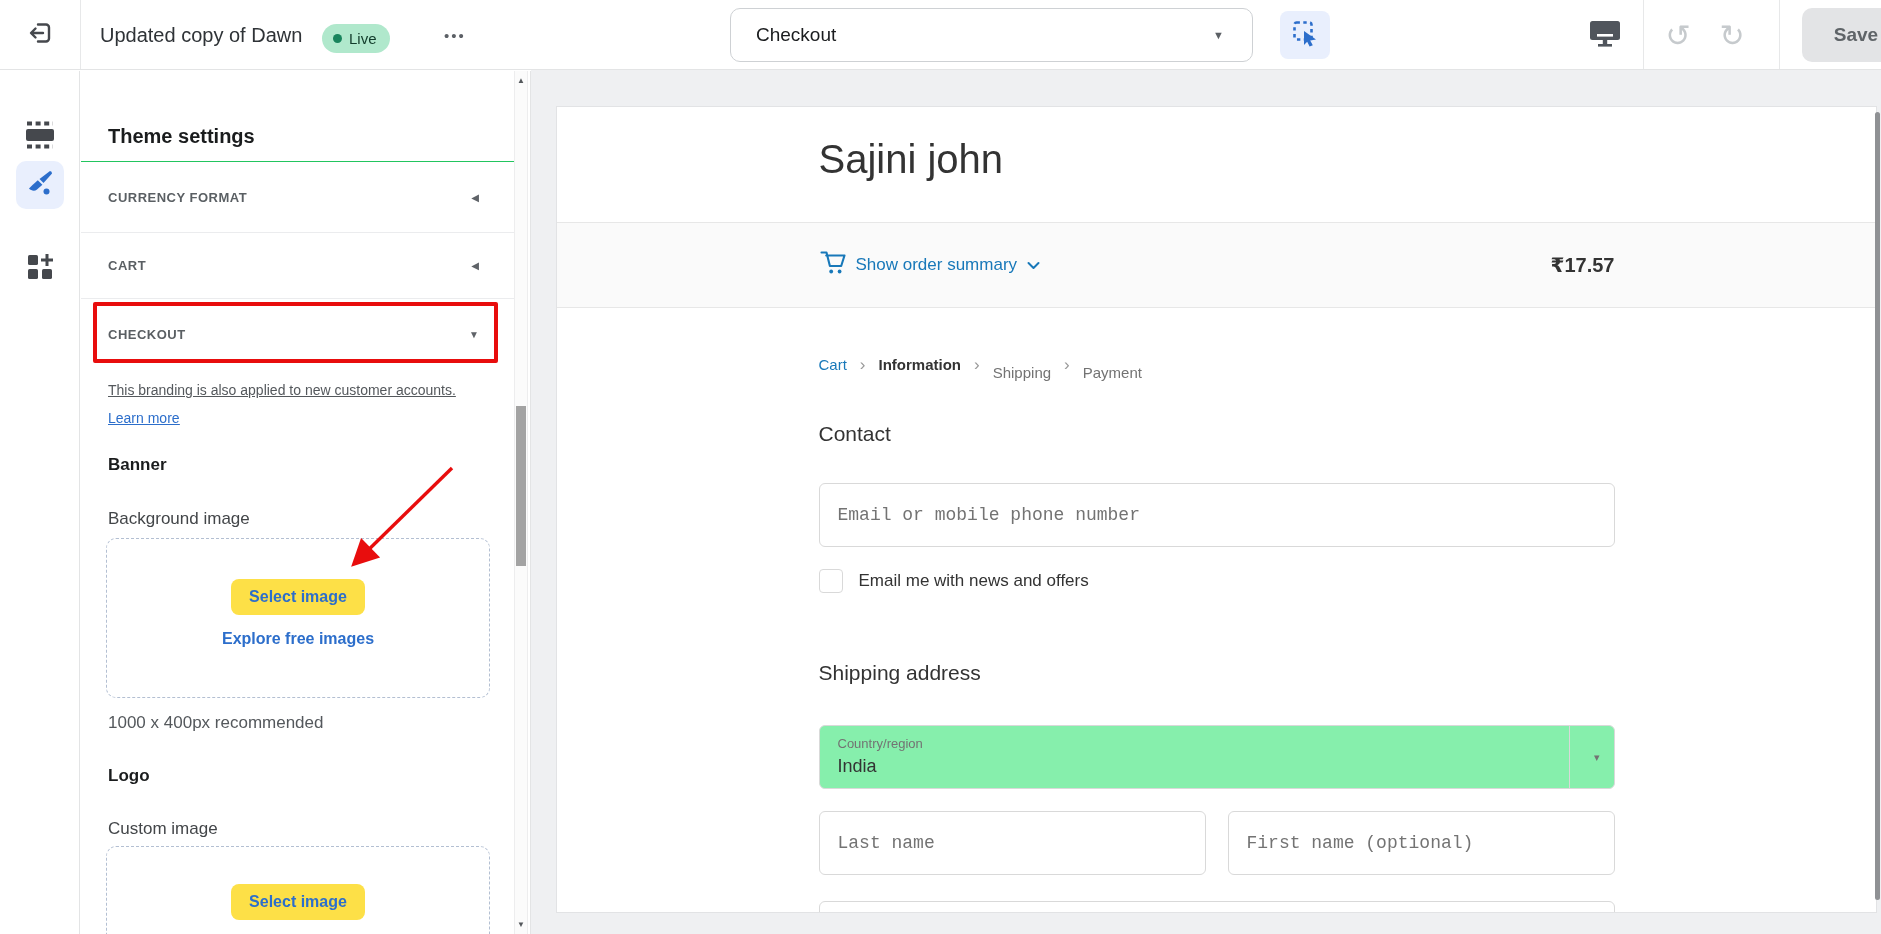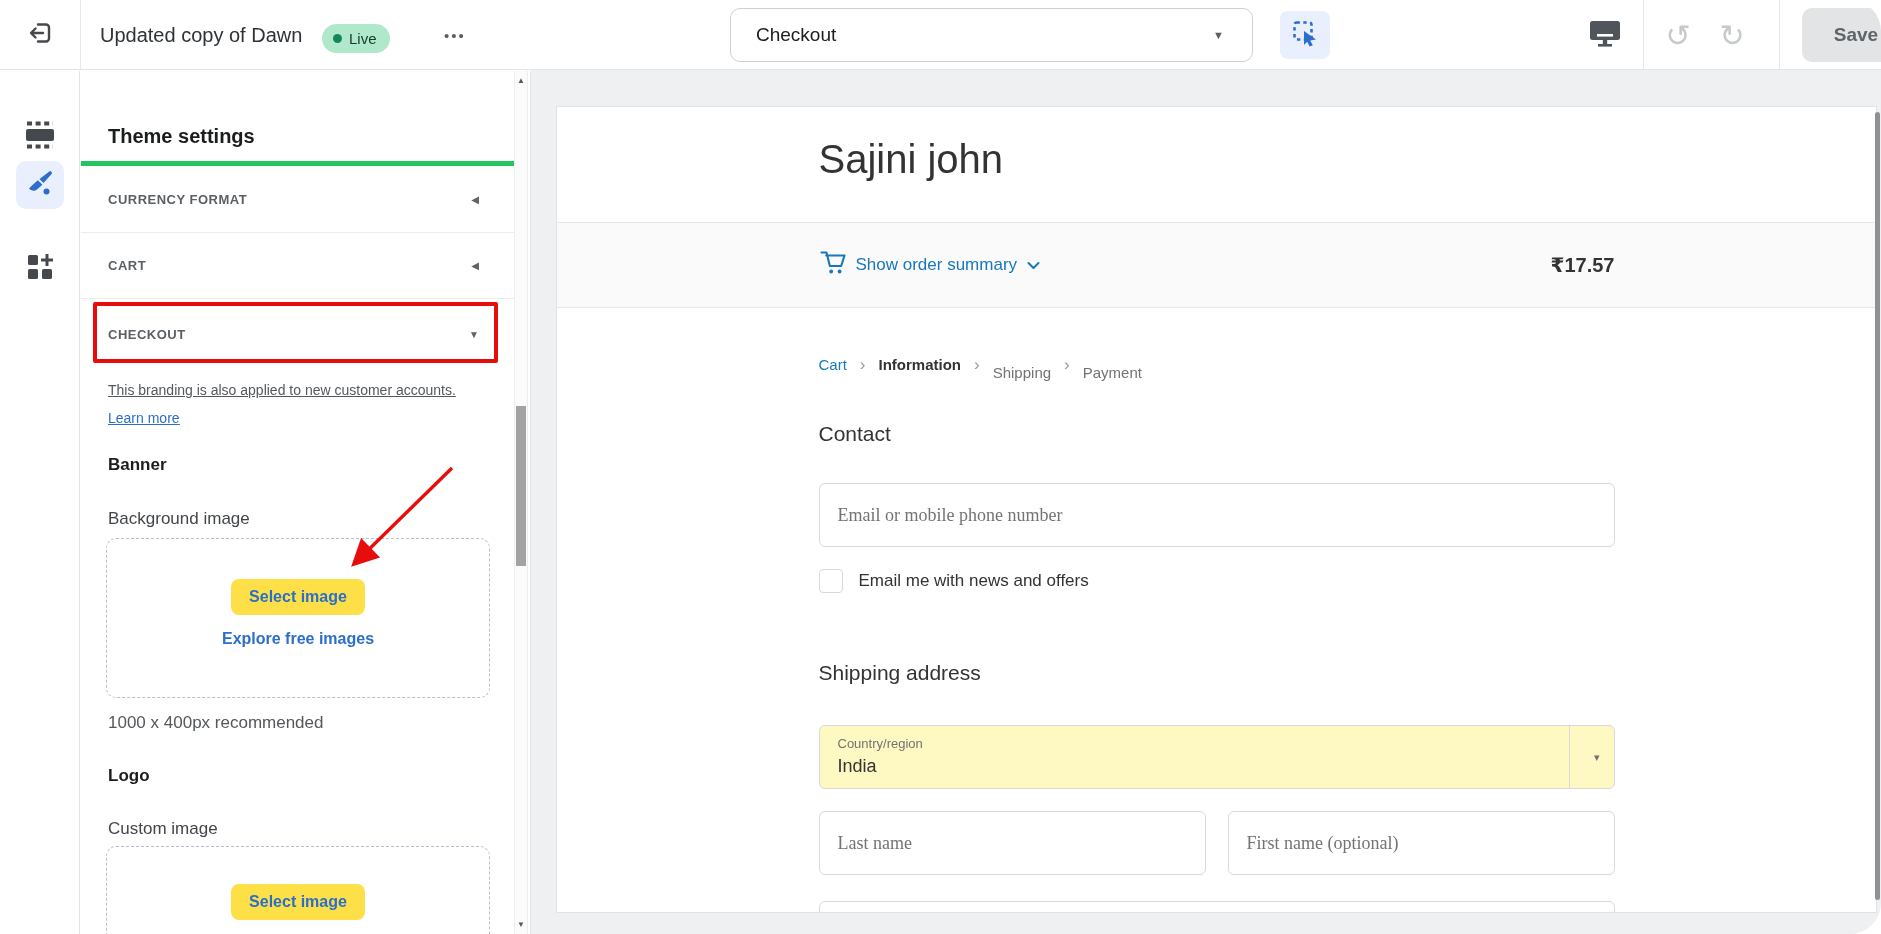--- a/index.html
+++ b/index.html
@@ -1,18 +1,18 @@
 <!DOCTYPE html>
 <html style="--accent-blue: #2c6ecb; --preview-link: #1878b9; --annotation-red: #e80d0d; --live-badge-bg: #b0e8cc; --live-badge-dot: #18845c; --icon-dark: #45484d; --canvas-bg: #eff0f2;"><head>
 <meta charset="utf-8">
 <style>
   * { box-sizing: border-box; margin: 0; padding: 0; }
   html,body { background:#fff; }
   body { font-family:"Liberation Sans","DejaVu Sans",sans-serif; }
-  .app { position:relative; width:1881px; height:934px; background:#fff; overflow:hidden;border-radius:31px; }
+  .app { position:relative; width:1881px; height:934px; background:#fff; overflow:hidden; }
 
   
   .topbar { position:absolute; top:0; left:0; width:1881px; height:70px; background:#fff;
             border-bottom:1px solid #e3e4e5; z-index:20; }
   .tb-abs { position:absolute; top:0; height:70px; display:flex; align-items:center; }
   .tb-exit { left:14px; width:52px; justify-content:center; cursor:pointer; }
   .tb-vdiv { position:absolute; top:0; bottom:0; width:1px; background:#e7e8e9; }
   .tb-title { left:100px; font-size:20px; color:#2f3337; }
   .live-pill { position:absolute; left:322px; top:24px; height:29px; display:flex; align-items:center;
                gap:7px; padding:0 13px 0 11px; background:var(--live-badge-bg,#b0e8cc); border-radius:15px; }
@@ -43,21 +43,21 @@
   .rail-apps { top:178px; width:48px; height:40px; }
 
   
   .panel { position:absolute; left:81px; top:71px; width:450px; bottom:0; background:#fff;
            border-right:1px solid #e3e4e5; overflow:hidden; z-index:10; }
   .panel-title { position:absolute; top:54px; left:27px; font-size:20px; font-weight:700; color:#1a1c1d; }
   .sec-row { position:absolute; left:0; width:436px; display:flex; align-items:center;
              justify-content:space-between; padding:0 38px 0 27px; cursor:pointer; background:#fff; }
   .sec-row .sec-label { font-size:13px; font-weight:600; letter-spacing:.5px; color:#5a5f63; }
   .sec-arrow { font-size:10px; color:#5f6368; }
-  .row-cf { top:90px; height:72px; border-top:5px solid #22c55e; border-bottom:1px solid #ebecee; }
+  .row-cf { top:90px; height:72px; border-top:1px solid #22c55e; border-bottom:1px solid #ebecee; }
   .row-cart { top:162px; height:66px; border-bottom:1px solid #ebecee; }
   .row-checkout { top:228px; height:70px; }
   .panel-note { position:absolute; top:305px; left:27px; width:350px; font-size:14px;
                 line-height:28px; color:#54585c;text-decoration:underline; }
   .learn-link { color:var(--accent-blue,#2c6ecb); text-decoration:underline; cursor:pointer; }
   .p-heading { position:absolute; left:27px; font-size:17px; font-weight:700; color:#1a1c1d; }
   .p-label { position:absolute; left:27px; font-size:17px; color:#434649; }
   .h-banner { top:384px; } .l-bgimg { top:438px; }
   .h-logo { top:695px; } .l-custom { top:748px; }
   .dropzone { position:absolute; left:25px; width:384px; border:1px dashed #b3bfd2; border-radius:10px;
@@ -91,28 +91,28 @@
   .summary-total { font-size:20px; font-weight:600; color:#333; }
   .breadcrumb { margin-top:40px; display:flex; align-items:center; gap:13px; font-size:15px; }
   .crumb-link { color:var(--preview-link,#1878b9); cursor:pointer; }
   .crumb-current { color:#333; font-weight:600; }
   .crumb-next { color:#737373;margin-top:16px; }
   .crumb-sep { color:#999; font-size:17px; }
   .pv-heading { font-size:21px; color:#333; font-weight:400; }
   .h-contact { margin-top:41px; }
   .h-shipping { margin-top:68px; }
   .pv-input { width:100%; height:64px; border:1px solid #d9d9d9; border-radius:6px; padding:0 18px;
-              font-family:Liberation Serif, serif; font-size:18px; color:#333; background:#fff; outline:none; }
+              font-family:Liberation Mono, monospace; font-size:18px; color:#333; background:#fff; outline:none; }
   .pv-input::placeholder { color:#737373; opacity:1; }
   .email-input { margin-top:37px; }
   .cb-row { margin-top:22px; display:flex; align-items:center; gap:16px; }
   .checkbox { width:24px; height:24px; border:1.5px solid #d9d9d9; border-radius:4px; background:#fff; cursor:pointer; flex:none; }
   .cb-label { font-size:17px; color:#333; }
   .country-select { position:relative; margin-top:40px; width:100%; height:64px; border:1px solid #d9d9d9;
-                    border-radius:6px; background:#fef9c3; cursor:pointer; }
+                    border-radius:6px; background:#86efac; cursor:pointer; }
   .cs-label { position:absolute; top:10px; left:18px; font-size:13px; color:#737373; }
   .cs-value { position:absolute; bottom:11px; left:18px; font-size:18px; color:#333; }
   .cs-div { position:absolute; right:44px; top:0; bottom:0; width:1px; background:#d9d9d9; }
   .cs-caret { position:absolute; right:14px; top:50%; transform:translateY(-50%); font-size:11px; color:#737373; }
   .names-row { margin-top:22px; display:flex; gap:22px; }
   .names-row .pv-input { flex:1; }
   .partial-row { margin-top:26px; }
 
   
   .anno { position:absolute; z-index:50; pointer-events:none; }

